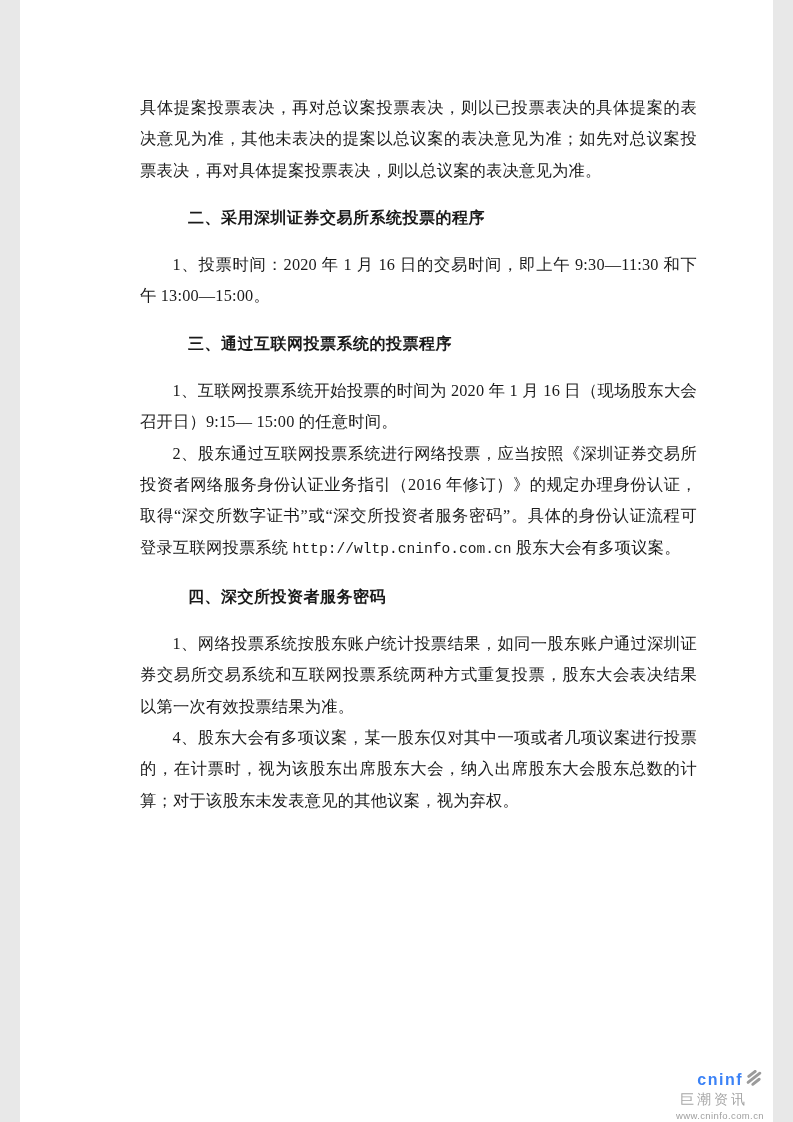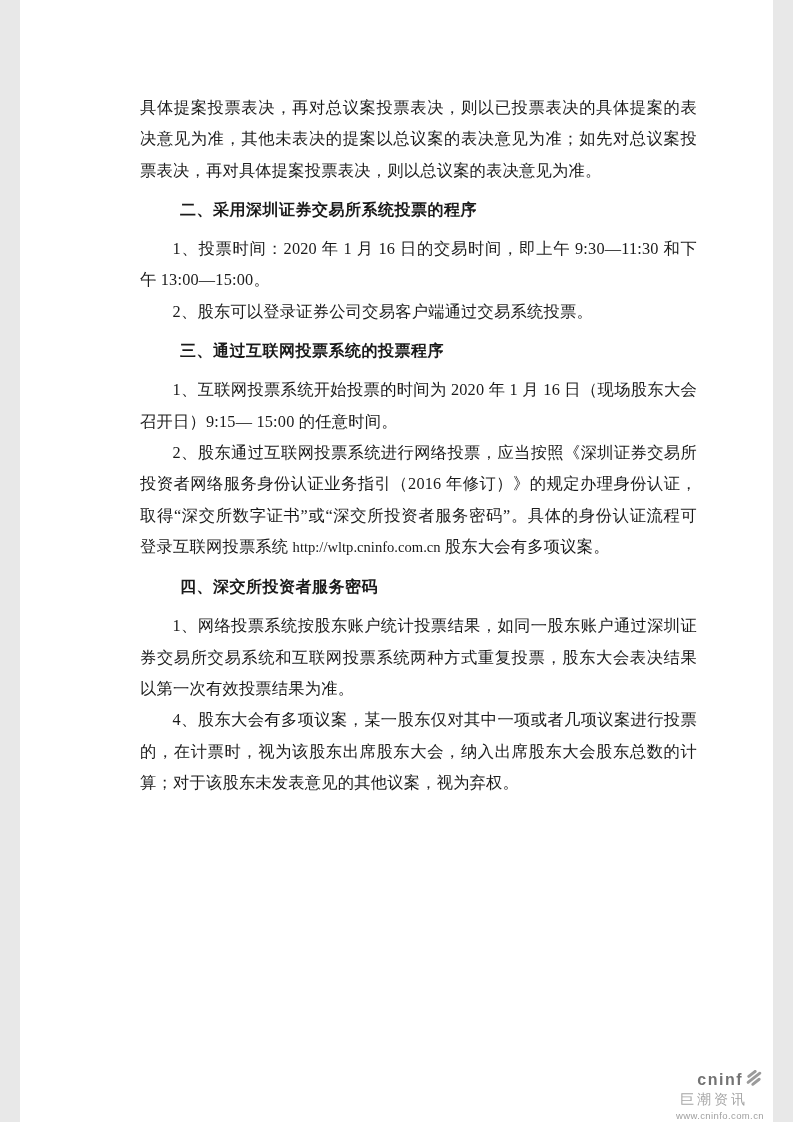--- a/index.html
+++ b/index.html
@@ -28,29 +28,29 @@
     letter-spacing: 0.2px;
   }
   .doc-body p {
     margin: 0;
     text-indent: 2em;
   }
   .doc-body p.no-indent {
     text-indent: 0;
   }
   .doc-body .heading {
-    margin: 8px;
+    margin: 16px;
     text-indent: 2em;
     font-family: "Liberation Sans", "DejaVu Sans", sans-serif;
     font-weight: bold;
     font-size: 16px;
     letter-spacing: 0.5px;
   }
   .url {
-    font-family: Liberation Serif, serif;
+    font-family: Liberation Mono, monospace;
     font-size: 14.6px;
     white-space: nowrap;
     letter-spacing: 0;
   }
   .footer-logo {
     position: absolute;
     right: 9px;
     top: 1070px;
     width: 130px;
     text-align: right;
@@ -61,21 +61,21 @@
   .logo-row {
     display: flex;
     align-items: center;
     justify-content: flex-end;
     gap: 2px;
   }
   .logo-wordmark {
     font-weight: bold;
     font-size: 16px;
     letter-spacing: 1.5px;
-    color: #737373;
+    color: #3b82f6;
   }
   .logo-cn {
     font-size: 14px;
     letter-spacing: 3px;
     margin-top: 2px;
     margin-right: 16px;
     color: #a5a5a5;
   }
   .logo-url {
     font-size: 9.5px;
@@ -94,21 +94,20 @@
 <div class="page">
 
   <div class="doc-body">
 
     <p class="no-indent">具体提案投票表决，再对总议案投票表决，则以已投票表决的具体提案的表决意见为准，其他未表决的提案以总议案的表决意见为准；如先对总议案投票表决，再对具体提案投票表决，则以总议案的表决意见为准。</p>
 
     <p class="heading">二、采用深圳证券交易所系统投票的程序</p>
 
     <p>1、投票时间：2020 年 1 月 16 日的交易时间，即上午 9:30—11:30 和下午 13:00—15:00。</p>
 
-    <p>2、股东可以登录证券公司交易客户端通过交易系统投票。</p>
 
     <p class="heading">三、通过互联网投票系统的投票程序</p>
 
     <p>1、互联网投票系统开始投票的时间为 2020 年 1 月 16 日（现场股东大会召开日）9:15— 15:00 的任意时间。</p>
 
     <p><span>2、股东通过互联网投票系统进行网络投票，应当按照《深圳证券交易所投资者网络服务身份认证业务指引（2016 年修订）》的规定办理身份认证，取得“深交所数字证书”或“深交所投资者服务密码”。具体的身份认证流程可登录互联网投票系统 </span><span class="url">http://wltp.cninfo.com.cn</span><span> 股东大会有多项议案。</span></p>
 
 
     <p class="heading">四、深交所投资者服务密码</p>
 

